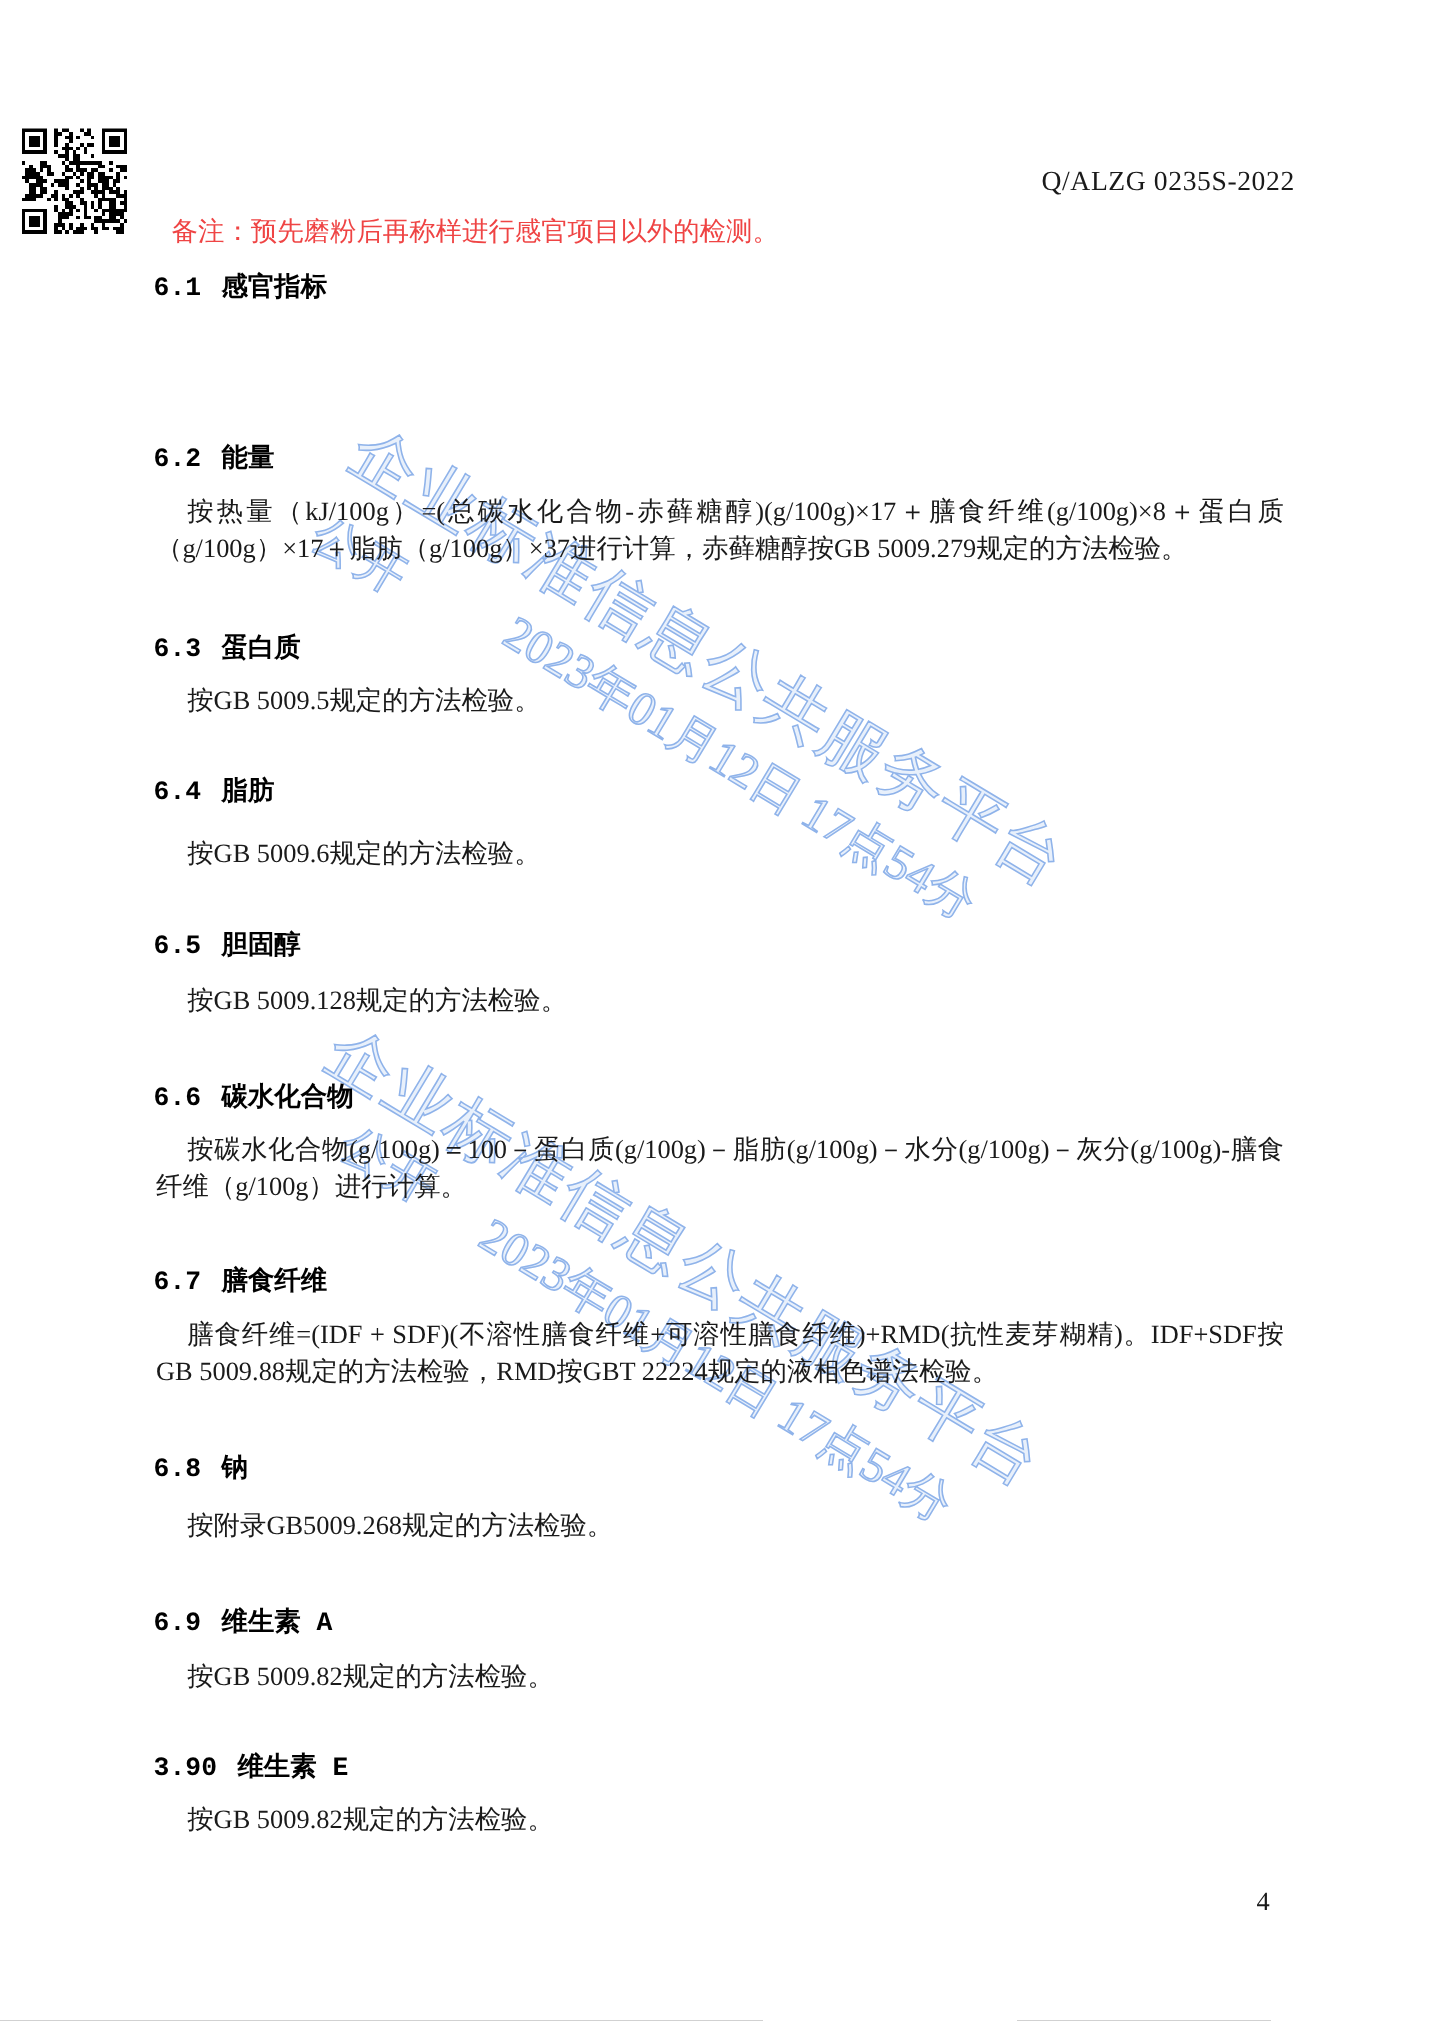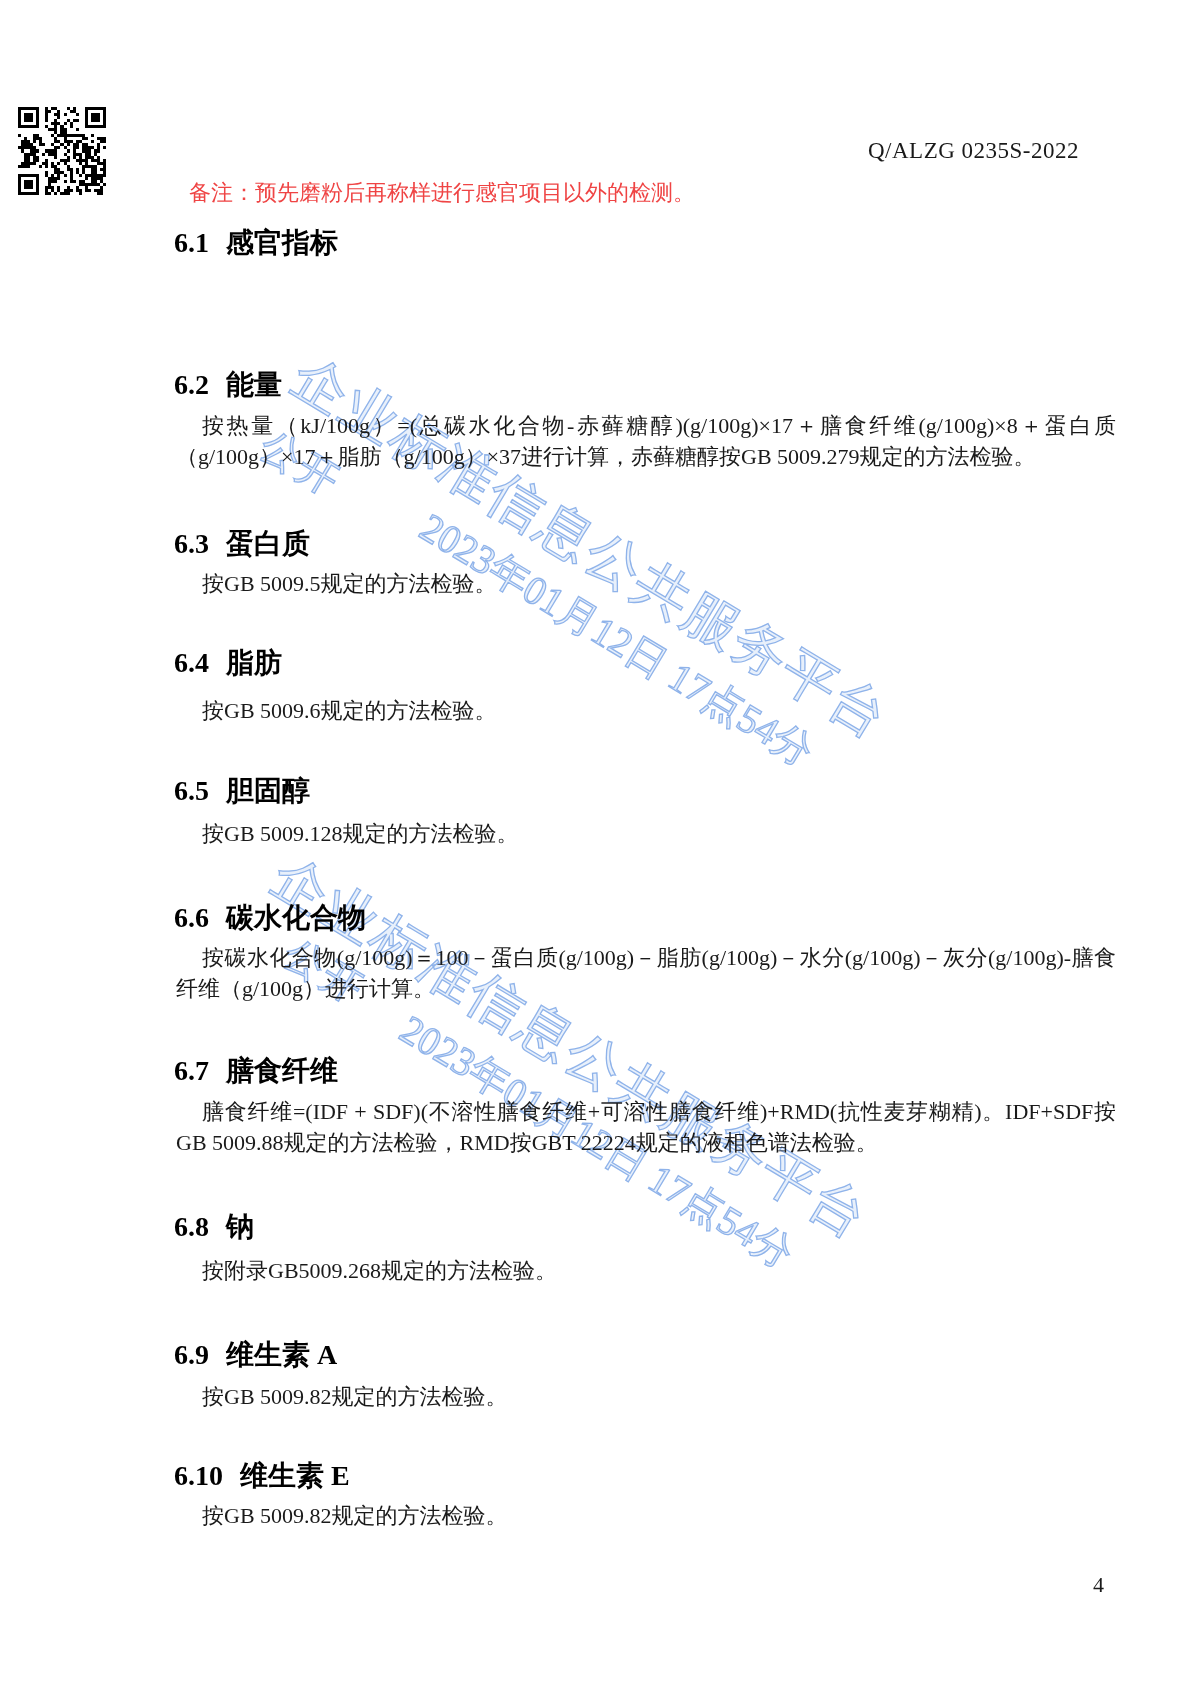--- a/index.html
+++ b/index.html
@@ -6,33 +6,33 @@
   .page {
     position:relative;
     width:1191px; height:1684px;
     margin:0 auto;
     background:#ffffff;
     overflow:hidden;
     font-family:"Liberation Serif","DejaVu Serif",serif;
     color:#141414;
   }
   
-  .layer { position:absolute; inset:0; z-index:1;margin-left:46px; }
+  .layer { position:absolute; inset:0; z-index:1; }
   .docnum {
     position:absolute; top:138px; right:112px;
     font-size:23px; letter-spacing:0.5px; color:#1a1a1a;
   }
   .note {
     position:absolute; left:143px; top:178px;
     font-size:22px; color:#ef4444;
   }
   .sec-h {
     position:absolute; left:128px;
-    font-family:Liberation Serif, serif;
-    font-weight:bold; font-size:28px; color:#000;
+    font-family:Liberation Mono, monospace;
+    font-weight:bold; font-size:22px; color:#000;
     white-space:nowrap;
   }
   .sec-h .t { margin-left:17px; }
   .sec-b {
     position:absolute; left:130px; width:940px;
     font-size:22px; line-height:31px;
     text-align:justify; text-indent:26px; color:#1a1a1a;
   }
   .pageno {
     position:absolute; left:1047px; top:1572px;
@@ -103,18 +103,18 @@
 
     <div class="sec-h" style="top:1052px"><span>6.7</span><span class="t">膳食纤维</span></div>
     <div class="sec-b" style="top:1096px">膳食纤维=(IDF + SDF)(不溶性膳食纤维+可溶性膳食纤维)+RMD(抗性麦芽糊精)。IDF+SDF按GB 5009.88规定的方法检验，RMD按GBT 22224规定的液相色谱法检验。</div>
 
     <div class="sec-h" style="top:1208px"><span>6.8</span><span class="t">钠</span></div>
     <div class="sec-b" style="top:1255px">按附录GB5009.268规定的方法检验。</div>
 
     <div class="sec-h" style="top:1336px"><span>6.9</span><span class="t">维生素 A</span></div>
     <div class="sec-b" style="top:1381px">按GB 5009.82规定的方法检验。</div>
 
-    <div class="sec-h" style="top:1457px"><span>6.10</span><span class="t">维生素 E</span></div>
+    <div class="sec-h" style="top:1457px"><span>3.90</span><span class="t">维生素 E</span></div>
     <div class="sec-b" style="top:1500px">按GB 5009.82规定的方法检验。</div>
 
     <div class="pageno">4</div>
   </div>
 </div>
 
 </body></html>

